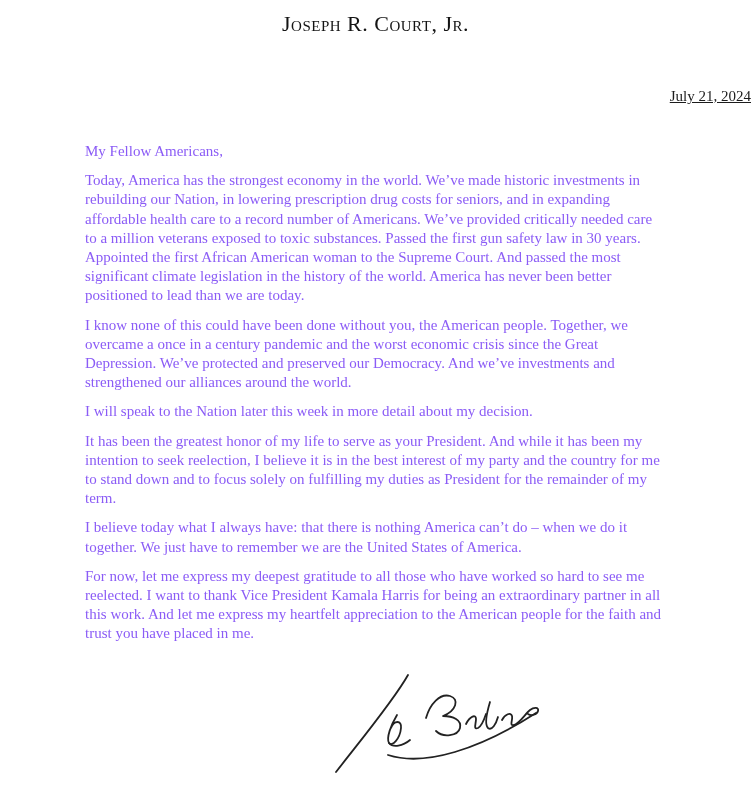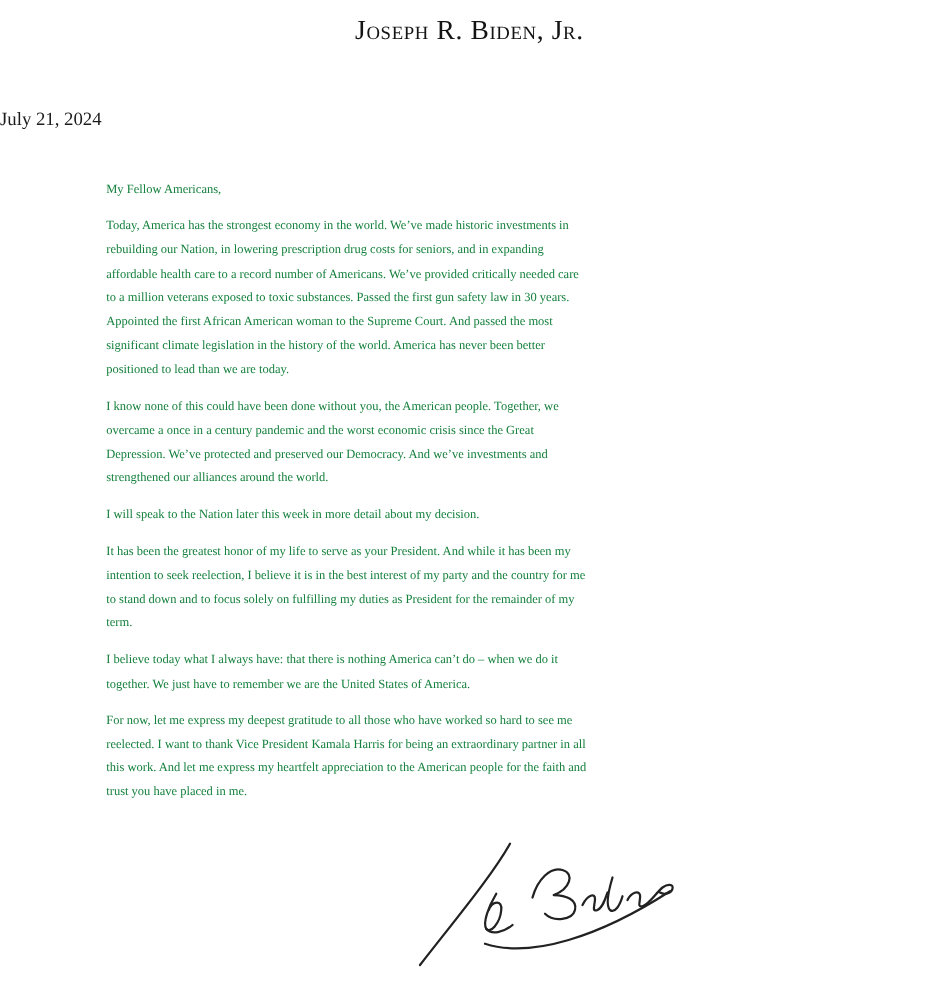--- a/index.html
+++ b/index.html
@@ -25,32 +25,33 @@
     font-variant: small-caps;
     font-size: 22px;
     letter-spacing: 0.5px;
     color: #141414;
   }
   .date-line {
     position: absolute;
     top: 88px;
     left: 0;
     width: 100%;
-    text-align: left;
+    text-align: right;
     font-size: 15px;
     color: #1c1c1c;
+    text-decoration: underline;
   }
   .letter-body {
     position: absolute;
     left: 85px;
     top: 142px;
     width: 640px;
-    font-size: 10px;
+    font-size: 15px;
     line-height: 19.2px;
-    color: #15803d;
+    color: #8b5cf6;
   }
   .letter-body p {
     margin: 0 0 10px 0;
     white-space: pre;
   }
   .signature-block {
     position: absolute;
     left: 330px;
     top: 672px;
     width: 214px;
@@ -60,21 +61,21 @@
     width: 100%;
     height: 100%;
     display: block;
   }
 </style>
 </head>
 <body>
 
 <div class="page">
 
-  <div class="letterhead">Joseph R. Biden, Jr.</div>
+  <div class="letterhead">Joseph R. Court, Jr.</div>
 
   <div class="date-line">July 21, 2024</div>
 
   <div class="letter-body">
     <p>My Fellow Americans,</p>
     <p>Today, America has the strongest economy in the world. We’ve made historic investments in
 rebuilding our Nation, in lowering prescription drug costs for seniors, and in expanding
 affordable health care to a record number of Americans. We’ve provided critically needed care
 to a million veterans exposed to toxic substances. Passed the first gun safety law in 30 years.
 Appointed the first African American woman to the Supreme Court. And passed the most

